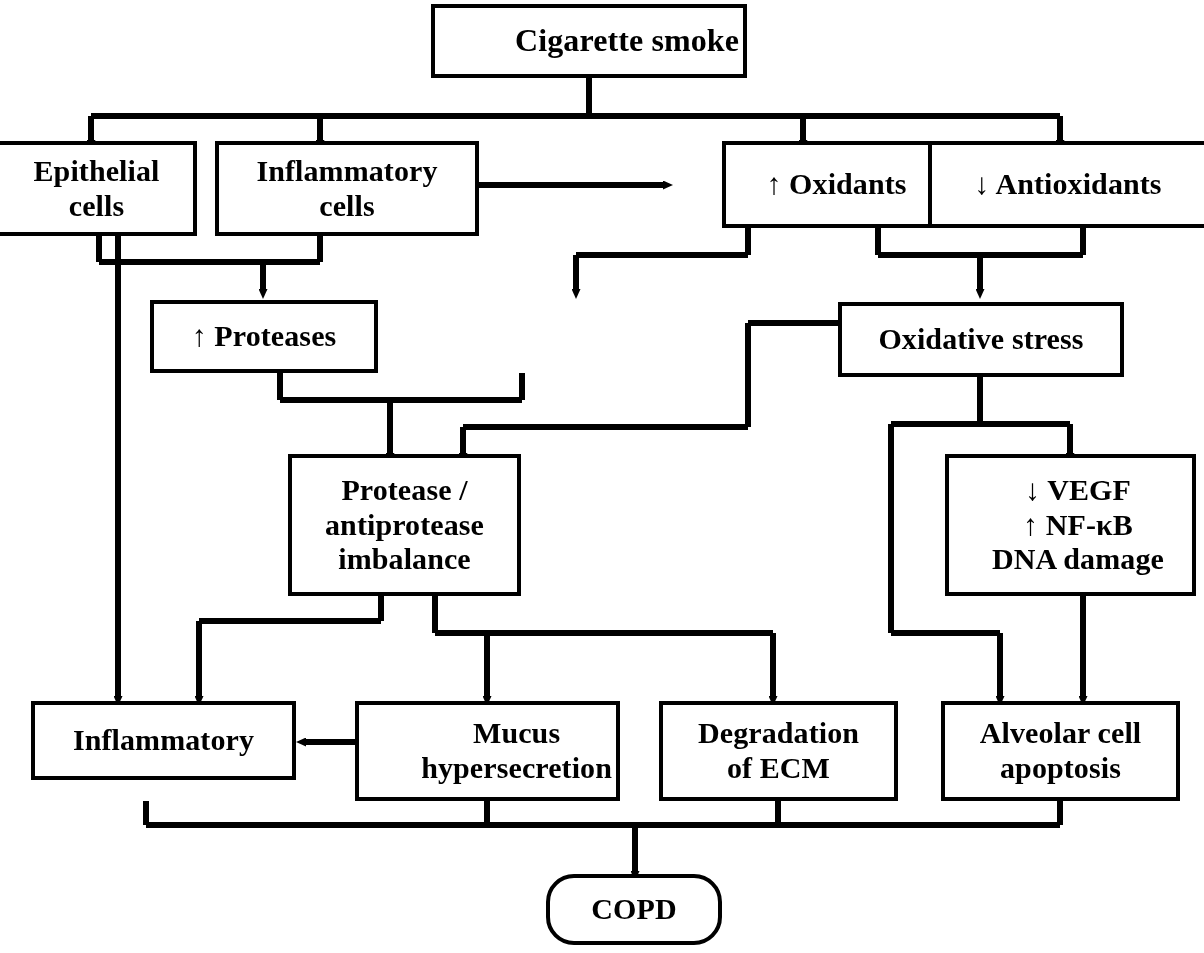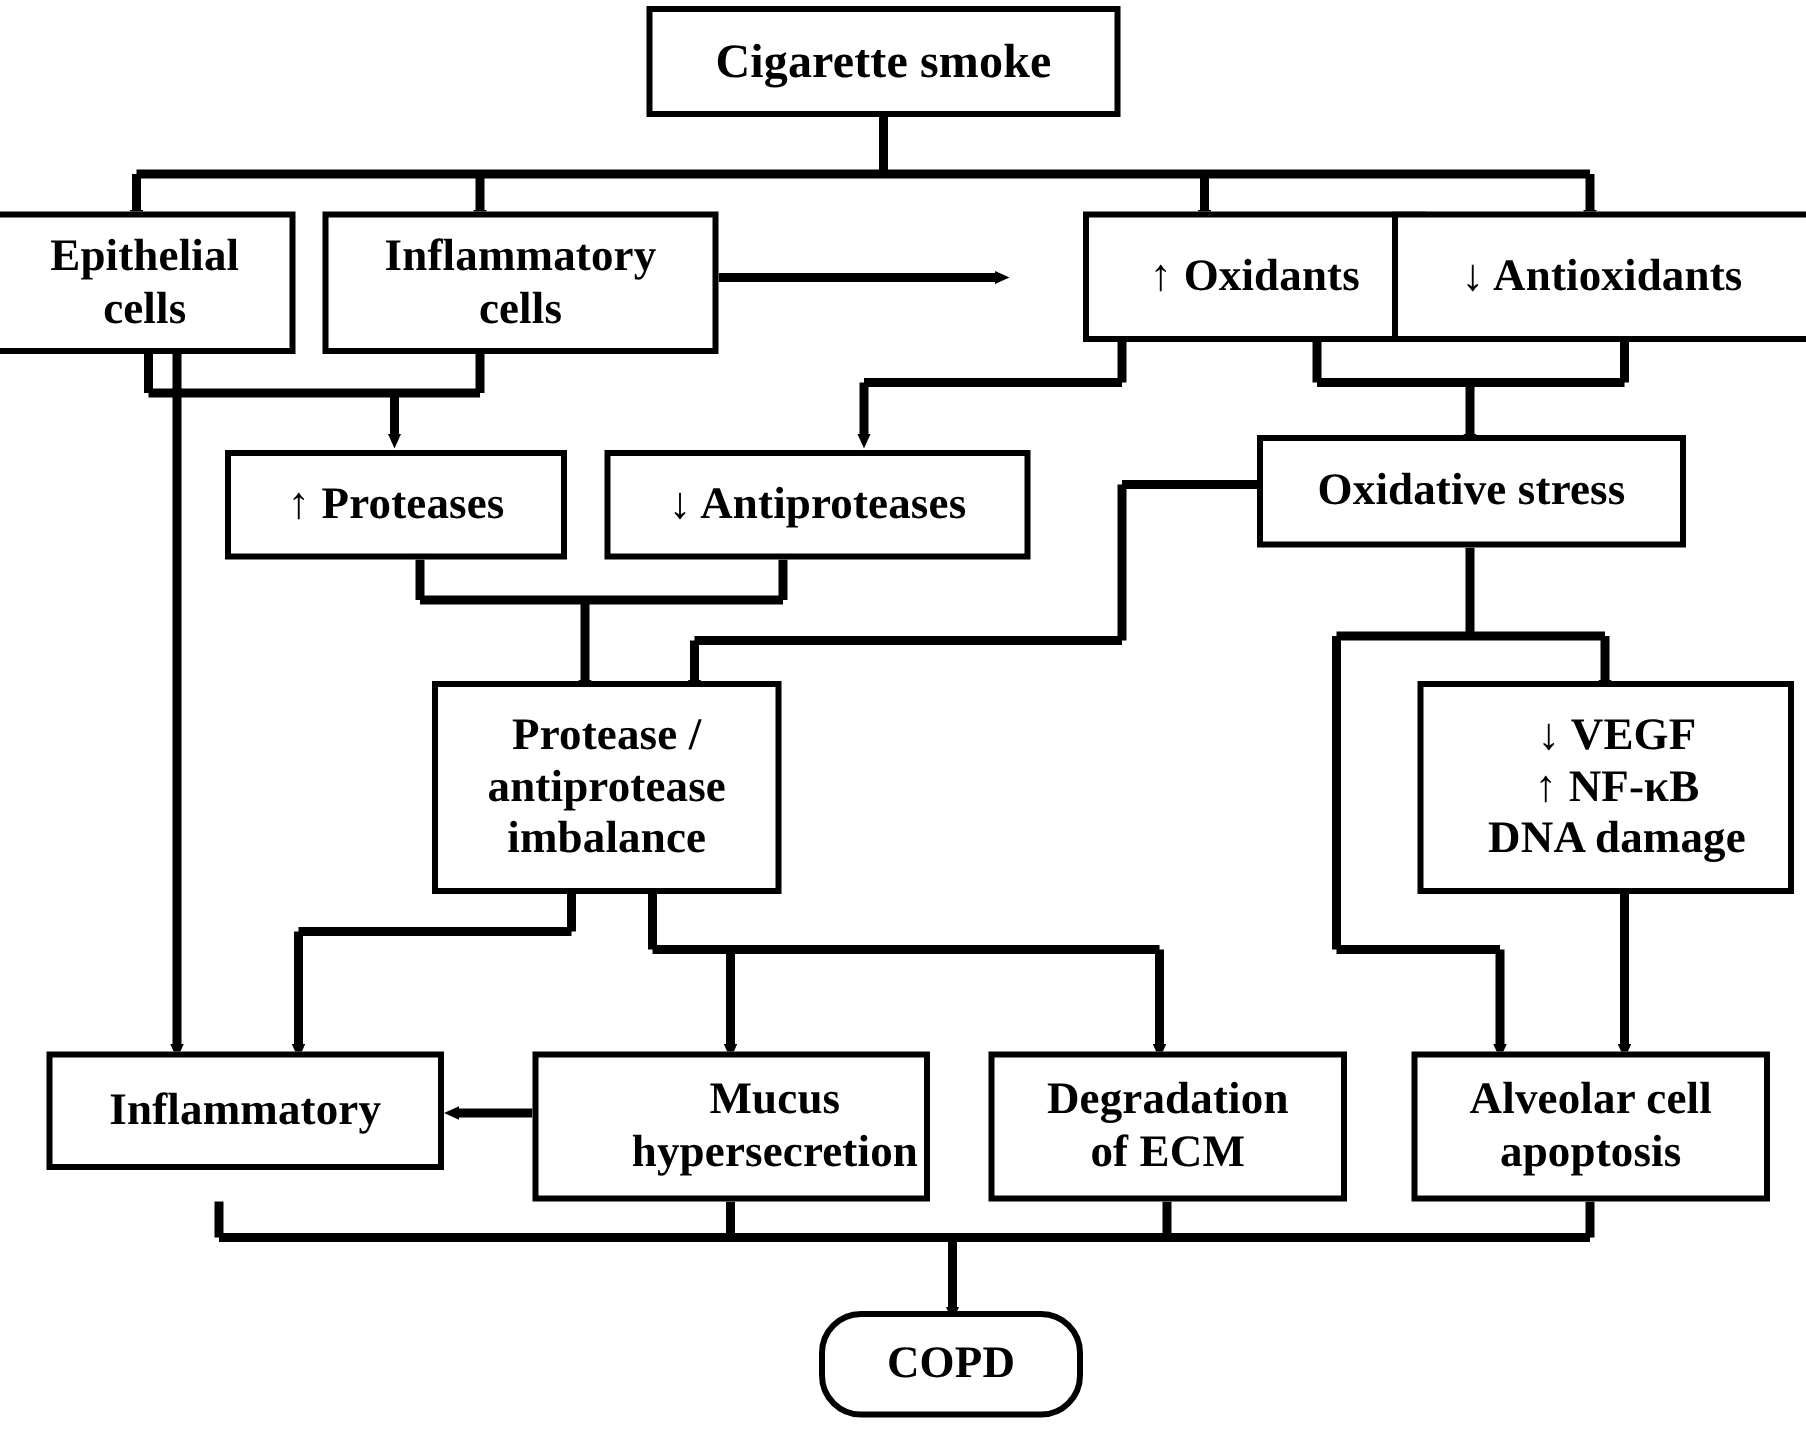--- a/index.html
+++ b/index.html
@@ -123,21 +123,21 @@
 
       <path d="M146,801 L146,825"></path>
       <path d="M487,801 L487,825"></path>
       <path d="M778,801 L778,825"></path>
       <path d="M1060,801 L1060,825"></path>
       <path d="M146,825 L1060,825"></path>
       <path d="M635,825 L635,872" marker-end="url(#ah)"></path>
     </g>
   </svg>
 
-  <div class="node fs-32" style="left:431px; top:4px; width:316px; height:74px;">
+  <div class="node fs-32" style="left:431px; top:4px; width:316px; height:74px;justify-content:flex-end;">
     <span class="label">Cigarette smoke</span>
   </div>
 
   <div class="node fs-30" style="left:-4px; top:141px; width:201px; height:95px;">
     <span class="label">Epithelial
 cells</span>
   </div>
 
   <div class="node fs-30" style="left:215px; top:141px; width:264px; height:95px;">
     <span class="label">Inflammatory
@@ -149,25 +149,22 @@
   </div>
 
   <div class="node fs-30" style="left:928px; top:141px; width:280px; height:87px;">
     <span class="label">↓ Antioxidants</span>
   </div>
 
   <div class="node fs-30" style="left:150px; top:300px; width:228px; height:73px;">
     <span class="label">↑ Proteases</span>
   </div>
 
-  <div class="node fs-30" style="left:403px; top:300px; width:284px; height:73px;">
-    <span class="label">↓ Antiproteases</span>
-  </div>
-
-  <div class="node fs-30" style="left:838px; top:290px; width:286px; height:75px;">
+
+  <div class="node fs-30" style="left:838px; top:302px; width:286px; height:75px;">
     <span class="label">Oxidative stress</span>
   </div>
 
   <div class="node fs-29" style="left:288px; top:454px; width:233px; height:142px;">
     <span class="label">Protease /
 antiprotease
 imbalance</span>
   </div>
 
   <div class="node fs-29" style="left:945px; top:454px; width:251px; height:142px;padding-left:15px;">

